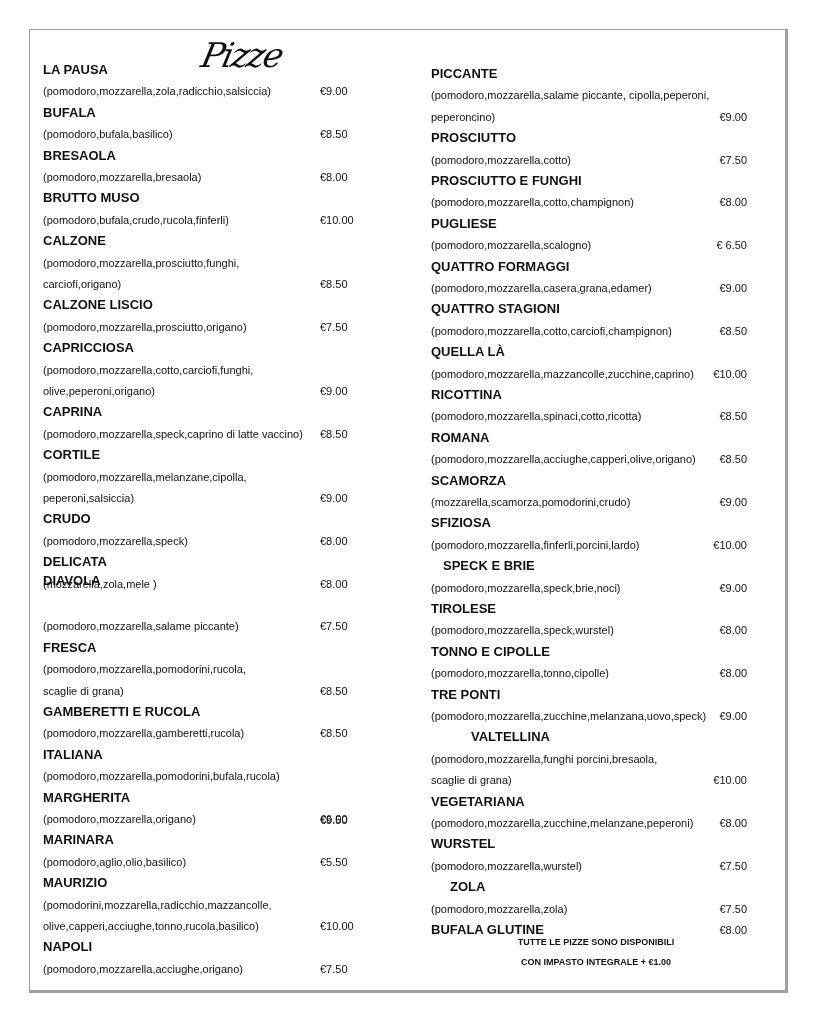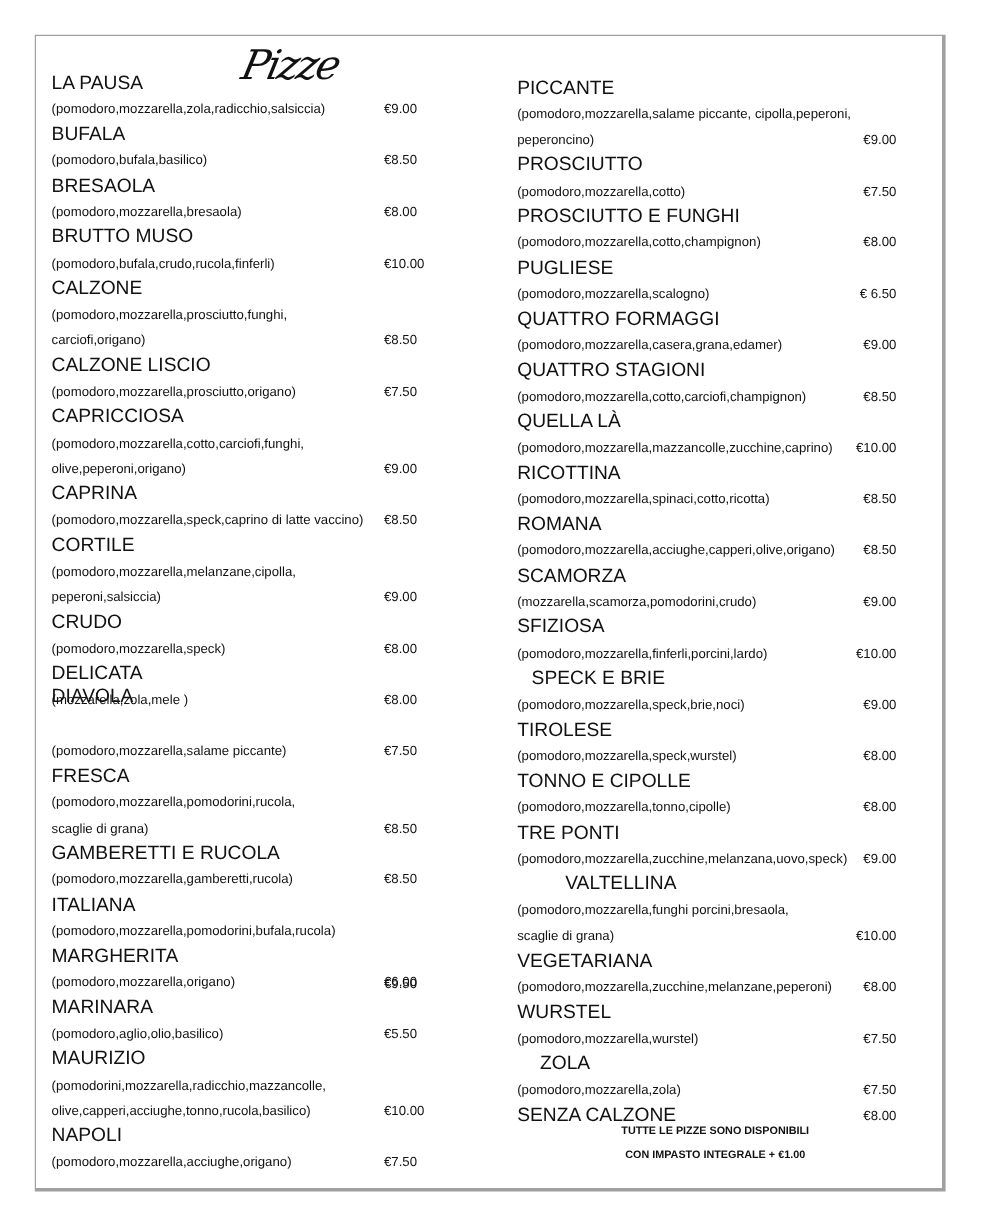--- a/index.html
+++ b/index.html
@@ -6,21 +6,21 @@
     body { width:819px; height:1024px; position:relative; overflow:hidden;
            font-family:"Liberation Sans", sans-serif; color:#111; }
     .frame { position:absolute; left:29px; top:29px; width:759px; height:964px;
              border:1px solid #a0a0a0; border-right:3px solid #a0a0a0; border-bottom:3px solid #a0a0a0;
              box-sizing:border-box; background:#fff; }
     .title { position:absolute; left:202px; top:38px; font-family:"DejaVu Serif", serif;
              font-style:italic; font-size:34px; color:#111; letter-spacing:-2px;
              transform:skewX(-12deg); line-height:1; }
     .col { position:absolute; }
     .line { position:absolute; white-space:nowrap; font-size:11px; line-height:14px; }
-    .name { font-weight:normal; font-size:16px; }
+    .name { font-weight:bold; font-size:13px; }
     .price { position:absolute; white-space:nowrap; font-size:11px; line-height:14px; }
     .footer { position:absolute; left:431px; width:330px; text-align:center; font-size:9px;
               font-weight:bold; line-height:14px; }
   </style>
 </head>
 <body>
 
 <div class="frame"></div>
 <div class="title">Pizze</div>
 
@@ -144,14 +144,14 @@
 <div class="price" style="top: 773.2px; right: 72px;">€10.00</div>
 <div class="line name" style="left: 431px; top: 794.6px;">VEGETARIANA</div>
 <div class="line" style="left: 431px; top: 816px;">(pomodoro,mozzarella,zucchine,melanzane,peperoni)</div>
 <div class="price" style="top: 816px; right: 72px;">€8.00</div>
 <div class="line name" style="left: 431px; top: 837.4px;">WURSTEL</div>
 <div class="line" style="left: 431px; top: 858.8px;">(pomodoro,mozzarella,wurstel)</div>
 <div class="price" style="top: 858.8px; right: 72px;">€7.50</div>
 <div class="line name" style="left: 431px; top: 880.2px; margin-left: 19px;">ZOLA</div>
 <div class="line" style="left: 431px; top: 901.6px;">(pomodoro,mozzarella,zola)</div>
 <div class="price" style="top: 901.6px; right: 72px;">€7.50</div>
-<div class="line name" style="left: 431px; top: 923px;">SENZA CALZONE</div>
+<div class="line name" style="left: 431px; top: 923px;">BUFALA GLUTINE</div>
 <div class="price" style="top: 923px; right: 72px;">€8.00</div>
 
 </body></html>

